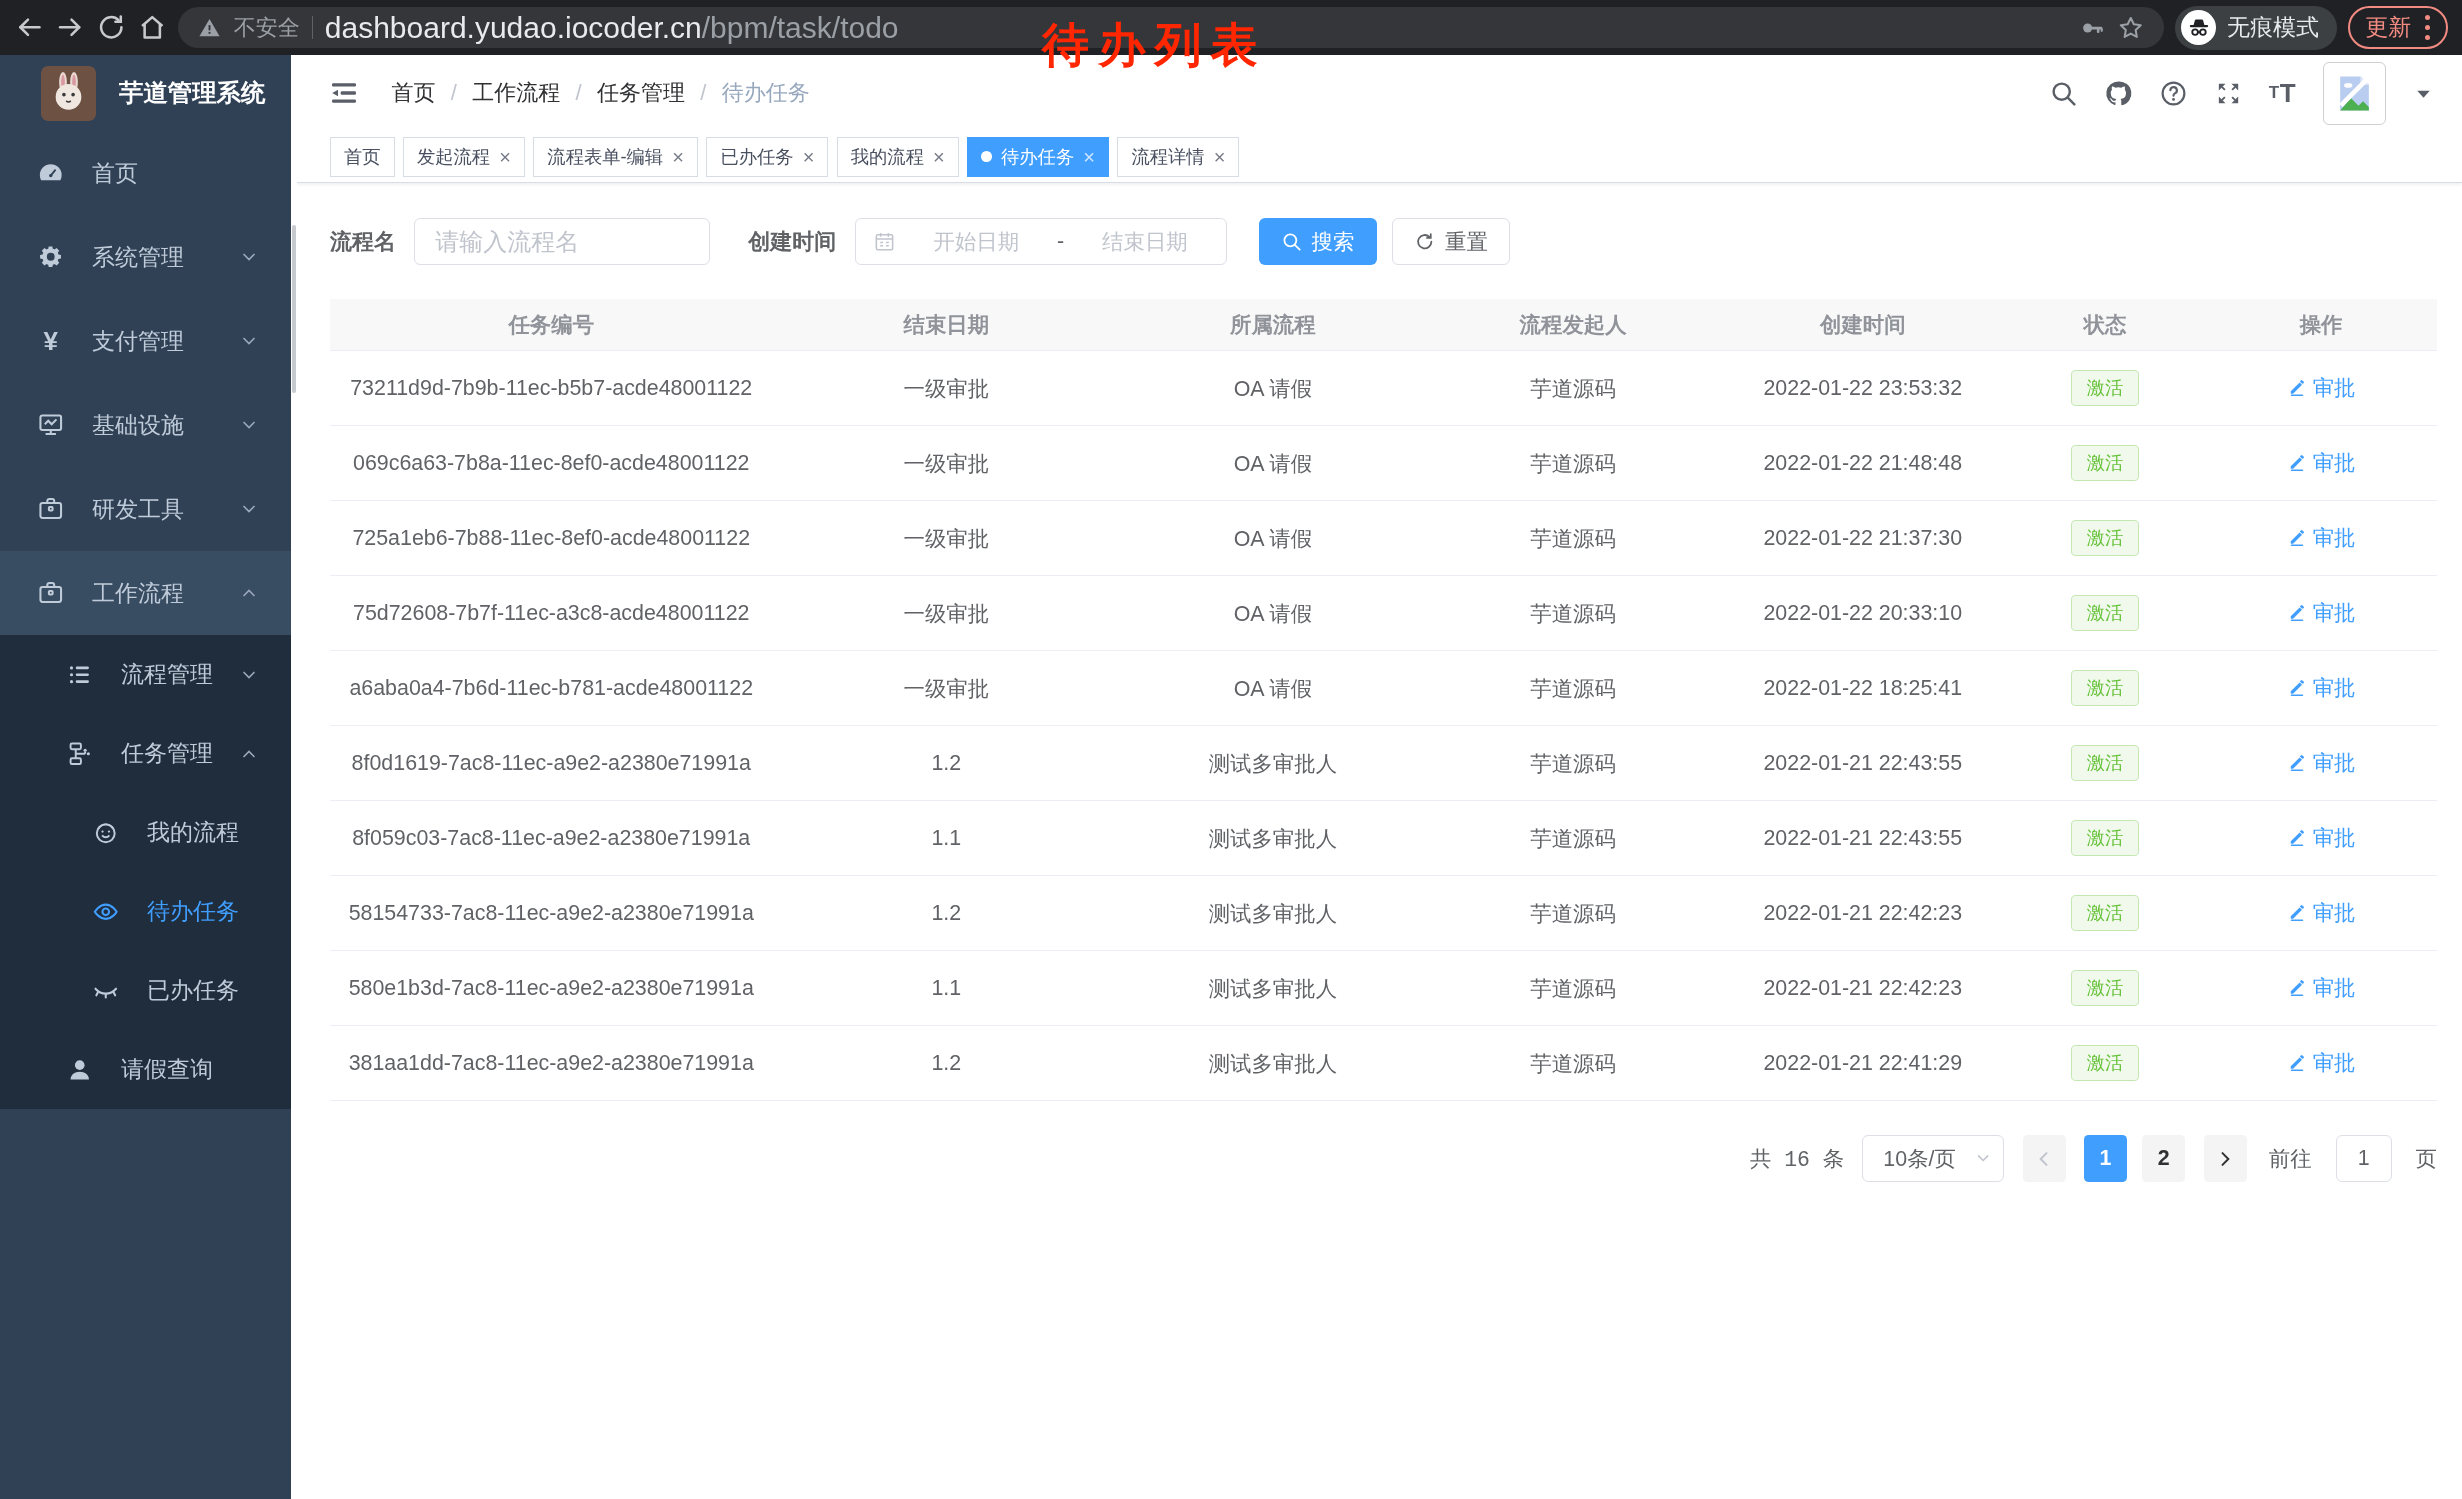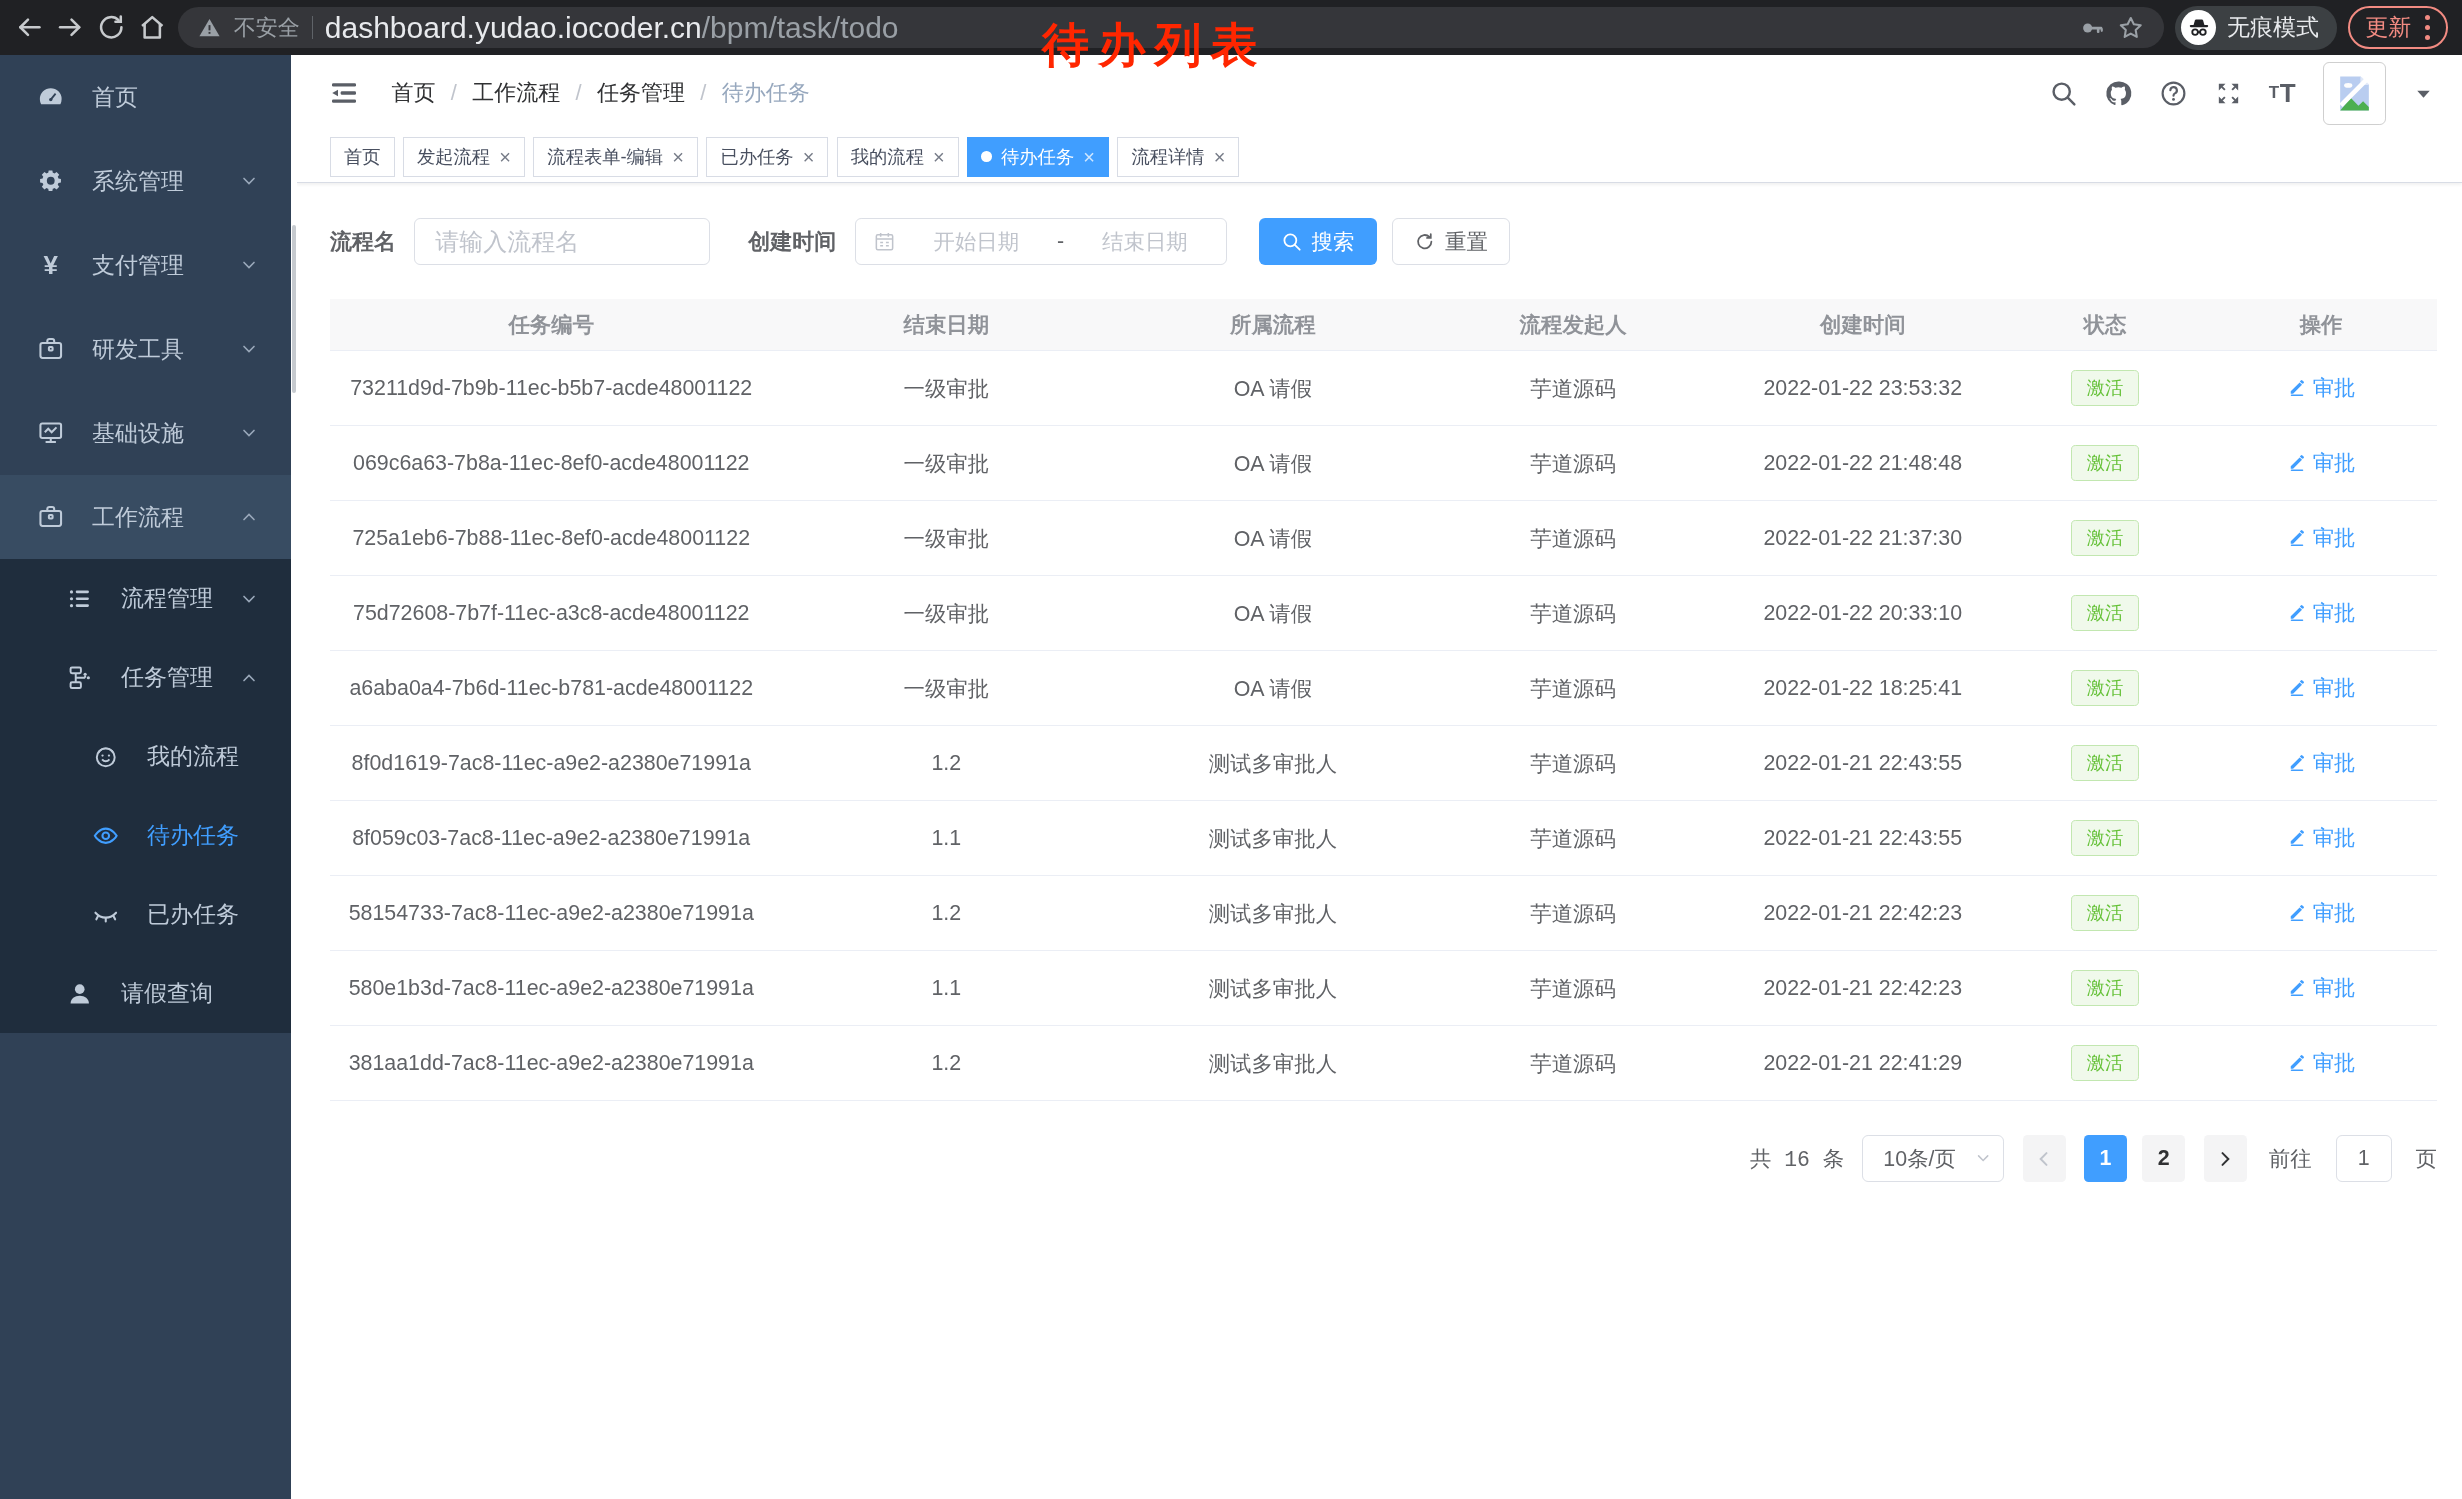--- a/index.html
+++ b/index.html
@@ -217,20 +217,36 @@
       </span>
   </div>
 </div>
 
 <div class="annotation">待办列表</div>
 
 <div class="app">
 
   <aside class="sidebar">
     <div class="sidebar-inner">
+      <div class="sidebar-logo">
+        <span class="icon logo-img">
+          <svg viewBox="0 0 24 24">
+              <rect width="24" height="24" rx="3" fill="#6d5243"></rect>
+              <ellipse cx="9.6" cy="7" rx="1.7" ry="4.4" fill="#e9d9d2"></ellipse>
+              <ellipse cx="14.4" cy="7" rx="1.7" ry="4.4" fill="#e9d9d2"></ellipse>
+              <ellipse cx="9.6" cy="7" rx="0.8" ry="3.2" fill="#d89aa0"></ellipse>
+              <ellipse cx="14.4" cy="7" rx="0.8" ry="3.2" fill="#d89aa0"></ellipse>
+              <circle cx="12" cy="13.5" r="5.6" fill="#f0e7e1"></circle>
+              <circle cx="10" cy="12.5" r="0.8" fill="#3a3a3a"></circle>
+              <circle cx="14" cy="12.5" r="0.8" fill="#3a3a3a"></circle>
+              <path d="M11 15.2c.6.6 1.4.6 2 0" stroke="#3a3a3a" stroke-width=".7" fill="none"></path>
+            </svg>
+        </span>
+        <span class="logo-title">芋道管理系统</span>
+      </div>
       <nav id="sidebar-menu">
           <div class="menu-item lvl0">
             <span class="icon m-icon">
               <svg viewBox="0 0 24 24">
                 <path fill="currentColor" d="M12 4.5A9.5 9.5 0 0 0 2.5 14c0 1.6.4 3.2 1.1 4.5h16.8A9.6 9.6 0 0 0 21.5 14 9.5 9.5 0 0 0 12 4.5z"></path>
                 <path stroke="#304156" stroke-width="1.6" fill="none" d="M12 14.5l4.2-5.2"></path>
                 <circle cx="12" cy="14.5" r="1.5" fill="#304156"></circle>
               </svg>
             </span>
             <span class="m-label">首页</span>
@@ -256,41 +272,41 @@
             <span class="m-label">支付管理</span>
             <span class="icon m-chevron">
               <svg viewBox="0 0 24 24" fill="none" stroke="currentColor" stroke-width="2" stroke-linecap="round">
                 <path d="M6 9l6 6 6-6"></path>
               </svg>
             </span>
           </div>
           <div class="menu-item lvl0">
             <span class="icon m-icon">
               <svg viewBox="0 0 24 24" fill="none" stroke="currentColor" stroke-width="1.8">
+                <rect x="3" y="4" width="18" height="12.5" rx="1.5"></rect>
+                <path d="M6.8 11.5l3-3 3 3 4.2-4.2"></path>
+                <path d="M12 16.5v3.5M7.5 20h9"></path>
+              </svg>
+            </span>
+            <span class="m-label">基础设施</span>
+            <span class="icon m-chevron">
+              <svg viewBox="0 0 24 24" fill="none" stroke="currentColor" stroke-width="2" stroke-linecap="round">
+                <path d="M6 9l6 6 6-6"></path>
+              </svg>
+            </span>
+          </div>
+          <div class="menu-item lvl0">
+            <span class="icon m-icon">
+              <svg viewBox="0 0 24 24" fill="none" stroke="currentColor" stroke-width="1.8">
                 <rect x="3" y="7" width="18" height="13" rx="1.8"></rect>
                 <path d="M9 7V5.2A1.7 1.7 0 0 1 10.7 3.5h2.6A1.7 1.7 0 0 1 15 5.2V7"></path>
                 <rect x="10.4" y="10.5" width="3.2" height="3" rx=".6"></rect>
               </svg>
             </span>
             <span class="m-label">研发工具</span>
-            <span class="icon m-chevron">
-              <svg viewBox="0 0 24 24" fill="none" stroke="currentColor" stroke-width="2" stroke-linecap="round">
-                <path d="M6 9l6 6 6-6"></path>
-              </svg>
-            </span>
-          </div>
-          <div class="menu-item lvl0">
-            <span class="icon m-icon">
-              <svg viewBox="0 0 24 24" fill="none" stroke="currentColor" stroke-width="1.8">
-                <rect x="3" y="4" width="18" height="12.5" rx="1.5"></rect>
-                <path d="M6.8 11.5l3-3 3 3 4.2-4.2"></path>
-                <path d="M12 16.5v3.5M7.5 20h9"></path>
-              </svg>
-            </span>
-            <span class="m-label">基础设施</span>
             <span class="icon m-chevron">
               <svg viewBox="0 0 24 24" fill="none" stroke="currentColor" stroke-width="2" stroke-linecap="round">
                 <path d="M6 9l6 6 6-6"></path>
               </svg>
             </span>
           </div>
           <div class="menu-item lvl0 highlight">
             <span class="icon m-icon">
               <svg viewBox="0 0 24 24" fill="none" stroke="currentColor" stroke-width="1.8">
                 <rect x="3" y="7" width="18" height="13" rx="1.8"></rect>

